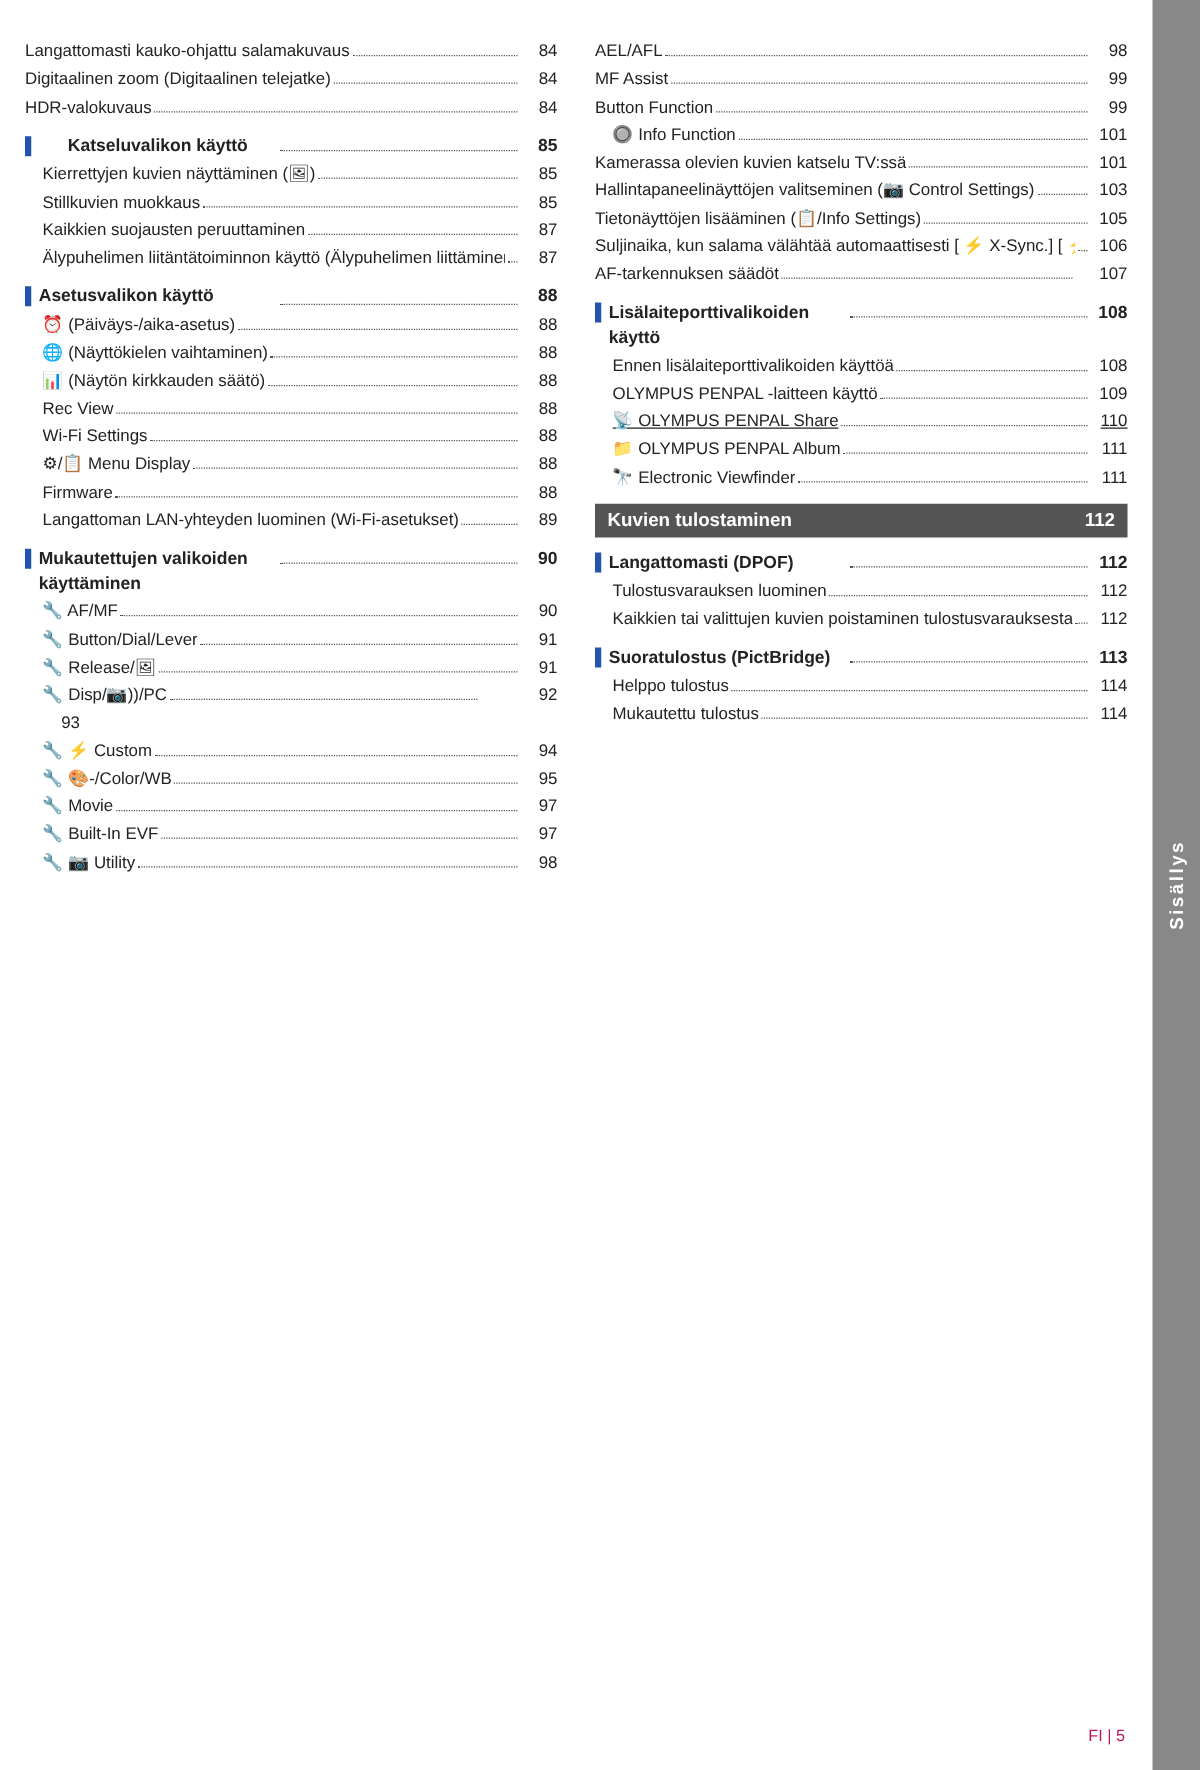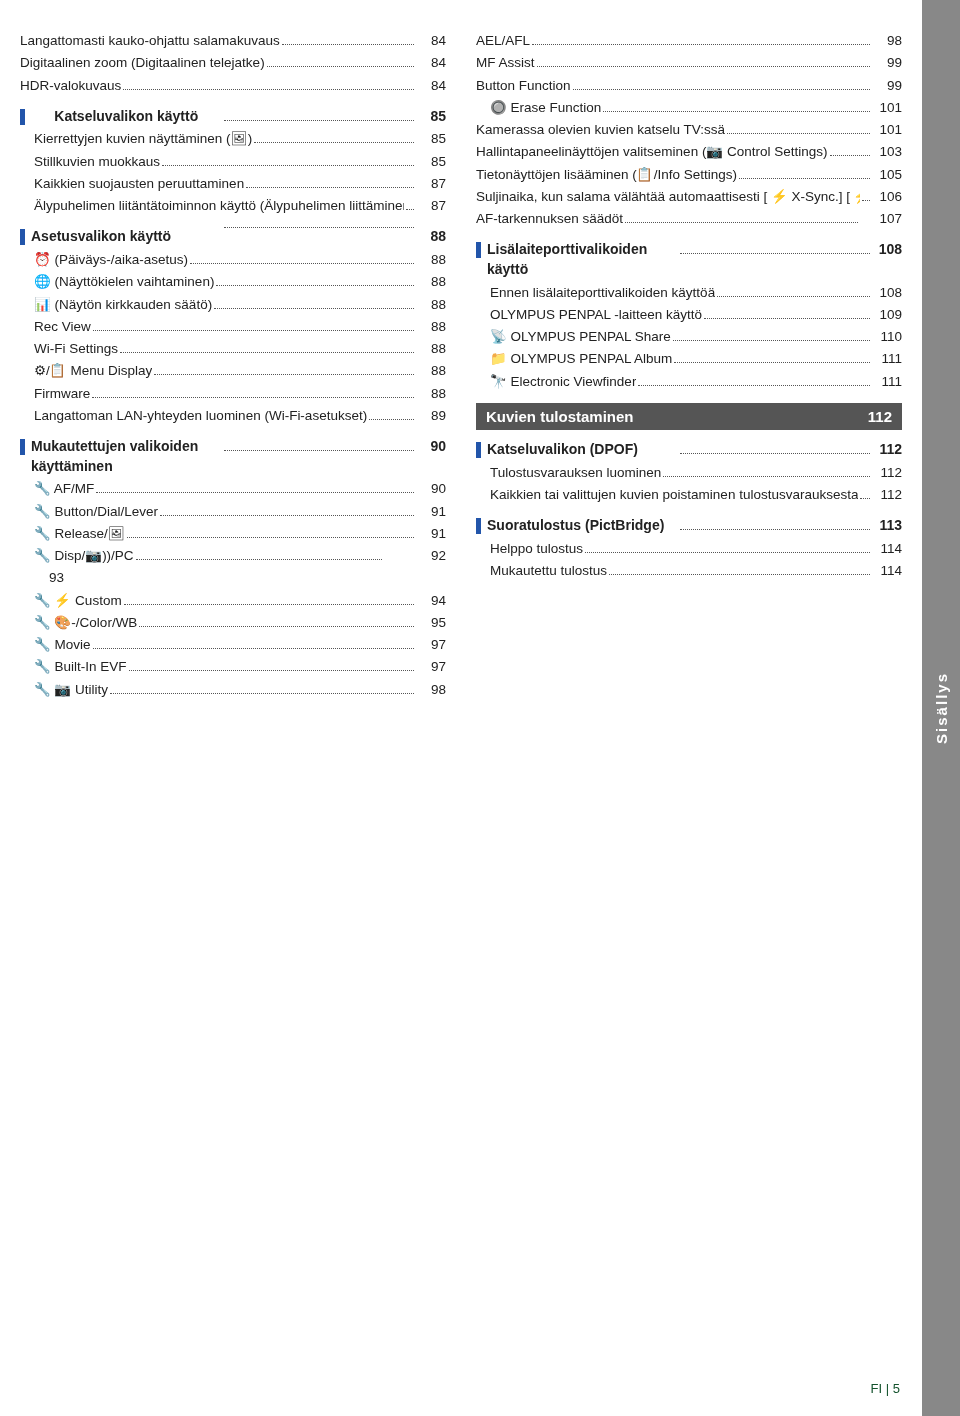--- a/index.html
+++ b/index.html
@@ -75,21 +75,21 @@
       font-weight: bold;
       font-size: 15px;
     }
 
     
     .page-footer {
       position: absolute;
       bottom: 20px;
       right: 60px;
       font-size: 13px;
-      color: #14532d;
+      color: #be185d;
     }
 
     .entry-row {
       display: flex;
       align-items: baseline;
       line-height: 1.65;
       font-size: 13.5px;
     }
     .entry-row .left-part {
       display: flex;
@@ -199,21 +199,21 @@
         <div class="entry-row indent-1" style="padding-left: 14px;">
           <span class="left-part">
             <span class="text-part">Älypuhelimen liitäntätoiminnon käyttö (Älypuhelimen liittäminen)</span>
             <span class="dots-part"></span>
           </span>
           <span class="num-part">87</span>
         </div>
         <div style="margin-top: 8px;">
           <div class="section-label" style="padding-left: 0px;">
             <span class="bar"></span>
-            <span style="flex: 1 1 0%; display: flex; align-items: flex-start;">
+            <span style="flex: 1 1 0%; display: flex; align-items: flex-end;">
               <span style="flex: 1 1 0%;">Asetusvalikon käyttö</span>
               <span style="flex: 1 1 0%; border-bottom: 1px dotted rgb(85, 85, 85); margin: 0px 2px 3px; min-width: 8px;"></span>
             </span>
             <span style="min-width: 30px; text-align: right;">88</span>
           </div>
         </div>
         <div class="entry-row indent-1" style="padding-left: 14px;">
           <span class="left-part">
             <span class="text-part">⏰ (Päiväys-/aika-asetus)</span>
             <span class="dots-part"></span>
@@ -364,21 +364,21 @@
         </div>
         <div class="entry-row" style="padding-left: 0px;">
           <span class="left-part">
             <span class="text-part">Button Function</span>
             <span class="dots-part"></span>
           </span>
           <span class="num-part">99</span>
         </div>
         <div class="entry-row indent-1" style="padding-left: 14px;">
           <span class="left-part">
-            <span class="text-part">🔘 Erase Function</span>
+            <span class="text-part">🔘 Info Function</span>
             <span class="dots-part"></span>
           </span>
           <span class="num-part">101</span>
         </div>
         <div class="entry-row" style="padding-left: 0px;">
           <span class="left-part">
             <span class="text-part">Kamerassa olevien kuvien katselu TV:ssä</span>
             <span class="dots-part"></span>
           </span>
           <span class="num-part">101</span>
@@ -428,21 +428,21 @@
           </span>
           <span class="num-part">108</span>
         </div>
         <div class="entry-row indent-1" style="padding-left: 14px;">
           <span class="left-part">
             <span class="text-part">OLYMPUS PENPAL -laitteen käyttö</span>
             <span class="dots-part"></span>
           </span>
           <span class="num-part">109</span>
         </div>
-        <div class="entry-row indent-1" style="padding-left: 14px;">
+        <div class="entry-row indent-1" style="padding-left: 14px; text-decoration: underline;">
           <span class="left-part">
             <span class="text-part">📡 OLYMPUS PENPAL Share</span>
             <span class="dots-part"></span>
           </span>
           <span class="num-part">110</span>
         </div>
         <div class="entry-row indent-1" style="padding-left: 14px;">
           <span class="left-part">
             <span class="text-part">📁 OLYMPUS PENPAL Album</span>
             <span class="dots-part"></span>
@@ -457,21 +457,21 @@
           <span class="num-part">111</span>
         </div>
         <div class="highlight-section">
           <span class="entry-title">Kuvien tulostaminen</span>
           <span class="entry-page">112</span>
         </div>
         <div style="margin-top: 8px;">
           <div class="section-label" style="padding-left: 0px;">
             <span class="bar"></span>
             <span style="flex: 1 1 0%; display: flex; align-items: baseline;">
-              <span style="flex: 1 1 0%;">Katseluvalikon (DPOF)</span>
+              <span style="flex: 1 1 0%;">Langattomasti (DPOF)</span>
               <span style="flex: 1 1 0%; border-bottom: 1px dotted rgb(85, 85, 85); margin: 0px 2px 3px; min-width: 8px;"></span>
             </span>
             <span style="min-width: 30px; text-align: right;">112</span>
           </div>
         </div>
         <div class="entry-row indent-1" style="padding-left: 14px;">
           <span class="left-part">
             <span class="text-part">Tulostusvarauksen luominen</span>
             <span class="dots-part"></span>
           </span>

